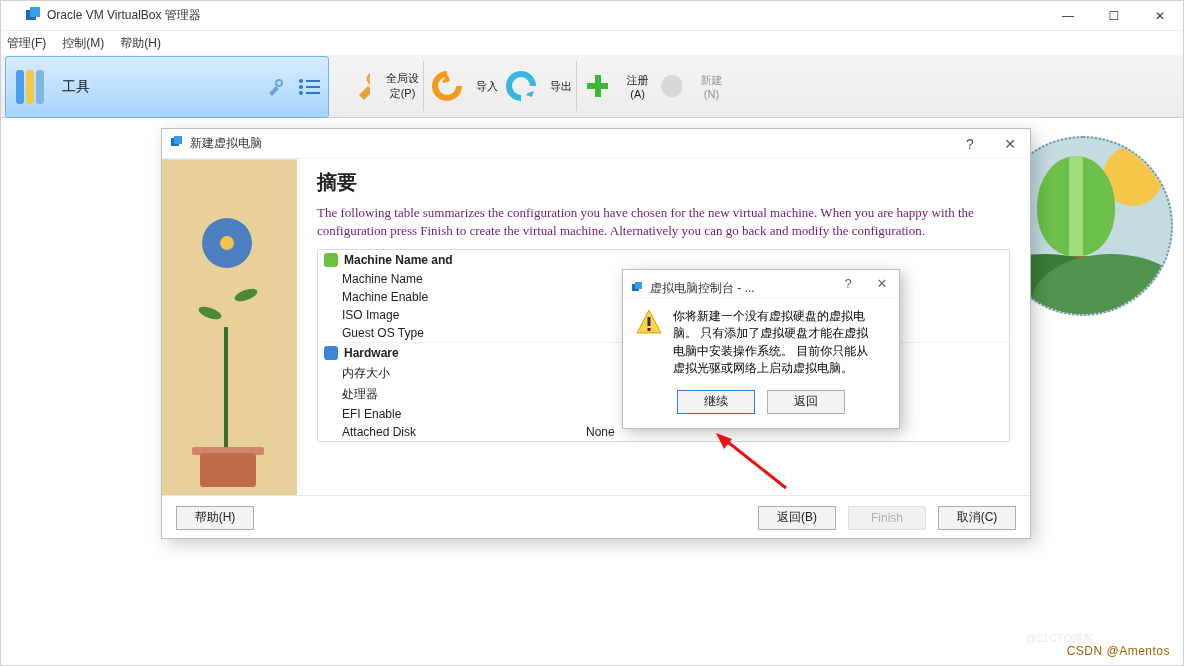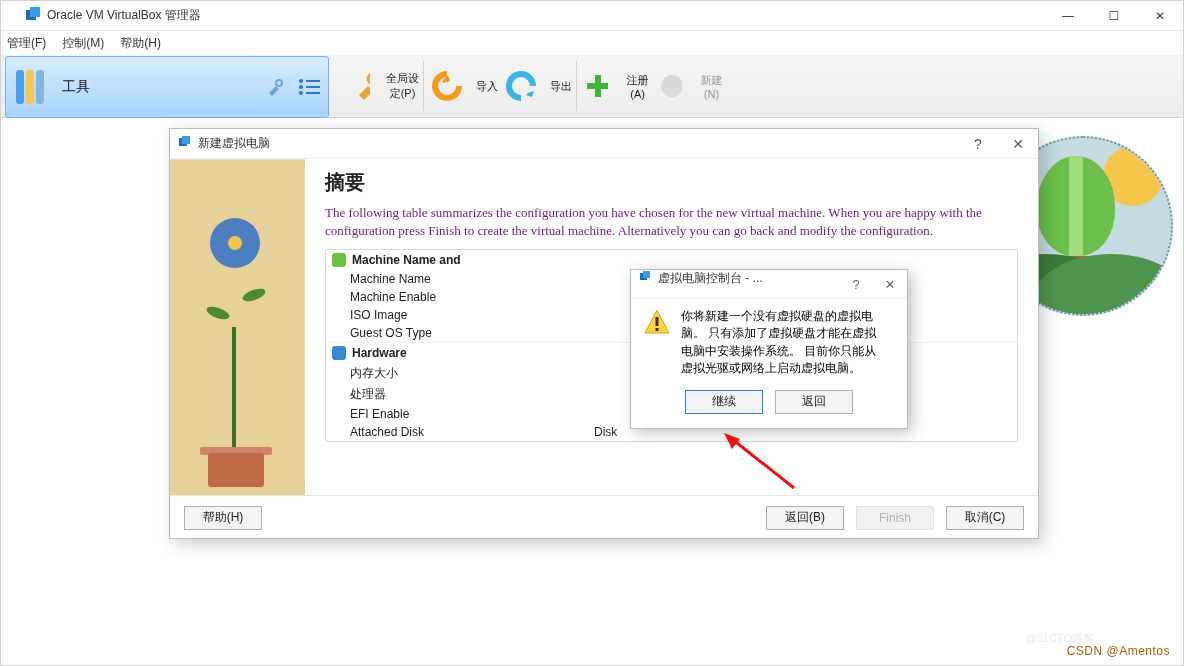--- a/index.html
+++ b/index.html
@@ -35,21 +35,21 @@
   
   .balloon { position:absolute; right:10px; top:18px; width:180px; height:180px; border-radius:50%; background:#c3dbe1; overflow:hidden; border:2px dotted #6d94a1; }
   .balloon .sun { position:absolute; right:8px; top:8px; width:60px; height:60px; background:#f6c64a; border-radius:50%; }
   .balloon .b1 { position:absolute; left:42px; top:18px; width:78px; height:100px; background:#6bbf4a; border-radius:50% 50% 45% 45%; }
   .balloon .b1::after{content:""; position:absolute; left:32px; top:0; width:14px; height:100px; background:#a0db7e;}
   .balloon .bask { position:absolute; left:68px; top:118px; width:26px; height:16px; background:#a86b3d; }
   .balloon .hill1{position:absolute;left:-30px;bottom:-20px;width:160px;height:80px;background:#3a7d37;border-radius:50%}
   .balloon .hill2{position:absolute;right:-20px;bottom:-40px;width:160px;height:100px;background:#4f944c;border-radius:50%}
 
   
-  .dlg { position:absolute; left:168px; top:10px; width:870px; height:411px; background:#fff; border:1px solid #bcbcbc; box-shadow:5px 5px 16px rgba(0,0,0,.2); }
+  .dlg { position:absolute; left:160px; top:10px; width:870px; height:411px; background:#fff; border:1px solid #bcbcbc; box-shadow:5px 5px 16px rgba(0,0,0,.2); }
   .dlg .dlg-tb { height:30px; display:flex; align-items:center; padding-left:8px; border-bottom:1px solid #eee; }
   .dlg .dlg-title { font-size:12px; color:#333; margin-left:6px; }
   .dlg .dlg-sys { margin-left:auto; display:flex; }
   .dlg .dlg-sys div{ width:40px;height:30px;display:flex;align-items:center;justify-content:center;color:#555;font-size:14px;}
   .dlg-body { display:flex; height:336px; }
   .dlg-ill { width:135px; background:#e8d09a; position:relative; border-top:1px solid #ddd;}
   .dlg-ill .pot{position:absolute;left:38px;bottom:8px;width:56px;height:34px;background:#c0694b;border-radius:3px}
   .dlg-ill .rim{position:absolute;left:30px;bottom:40px;width:72px;height:8px;background:#d2846a;border-radius:2px}
   .dlg-ill .stem{position:absolute;left:62px;bottom:48px;width:4px;height:120px;background:#3b6f2e}
   .dlg-ill .fl{position:absolute;left:40px;top:58px;width:50px;height:50px;background:#4c7fbf;border-radius:50%}
@@ -72,21 +72,21 @@
   .dlg-foot .spacer { flex:1; }
   .dlg-foot .btn.disabled { color:#b0b0b0; background:#f0f0f0; border-color:#e2e2e2; }
 
   .sect-ico{width:14px;height:14px;display:inline-block;border-radius:3px}
   .ico-star{background:#6ac23e}
   .ico-hw{background:#3a86d6}
   .ico-disk{background:#2d97d6}
 
   
   .msg { position:absolute; left:460px; top:140px; width:278px; background:#fff; border:1px solid #bcbcbc; box-shadow:4px 4px 14px rgba(0,0,0,.25);}
-  .msg .msg-tb{height:28px;display:flex;align-items:flex-start;padding-left:8px;border-bottom:1px solid #eee}
+  .msg .msg-tb{height:28px;display:flex;align-items:flex-end;padding-left:8px;border-bottom:1px solid #eee}
   .msg .msg-tb .t{font-size:12px;color:#333;margin-left:6px}
   .msg .msg-tb .r{margin-left:auto;display:flex}
   .msg .msg-tb .r div{width:34px;height:28px;display:flex;align-items:center;justify-content:center;color:#666;font-size:13px}
   .msg-body{display:flex;gap:10px;padding:10px 20px 2px 12px}
   .msg-body .warn{min-width:28px;height:28px;display:flex;align-items:center;justify-content:center}
   .msg-body .txt{font-size:12px;line-height:1.45;color:#000}
   .msg-foot{display:flex;gap:12px;justify-content:center;padding:10px 0 14px 0}
 
   .cube{display:inline-block;}
   .arrow-annot{position:absolute;left:554px;top:304px;width:80px;height:60px;pointer-events:none}
@@ -255,21 +255,21 @@
               </div>
             <div class="row">
                 <span class="k">处理器</span>
               </div>
             <div class="row">
                 <span class="k">EFI Enable</span>
               </div>
 
             <div class="row">
                 <span class="k">Attached Disk</span>
-                <span class="v" style="padding-left:56px">Disk</span>
+                <span class="v" style="padding-left:56px">None</span>
               </div>
           </div>
         </div>
       </div>
 
       <div class="dlg-foot">
         <div class="btn">帮助(H)</div>
         <div class="spacer"></div>
         <div class="btn">返回(B)</div>
         <div class="btn disabled">Finish</div>

